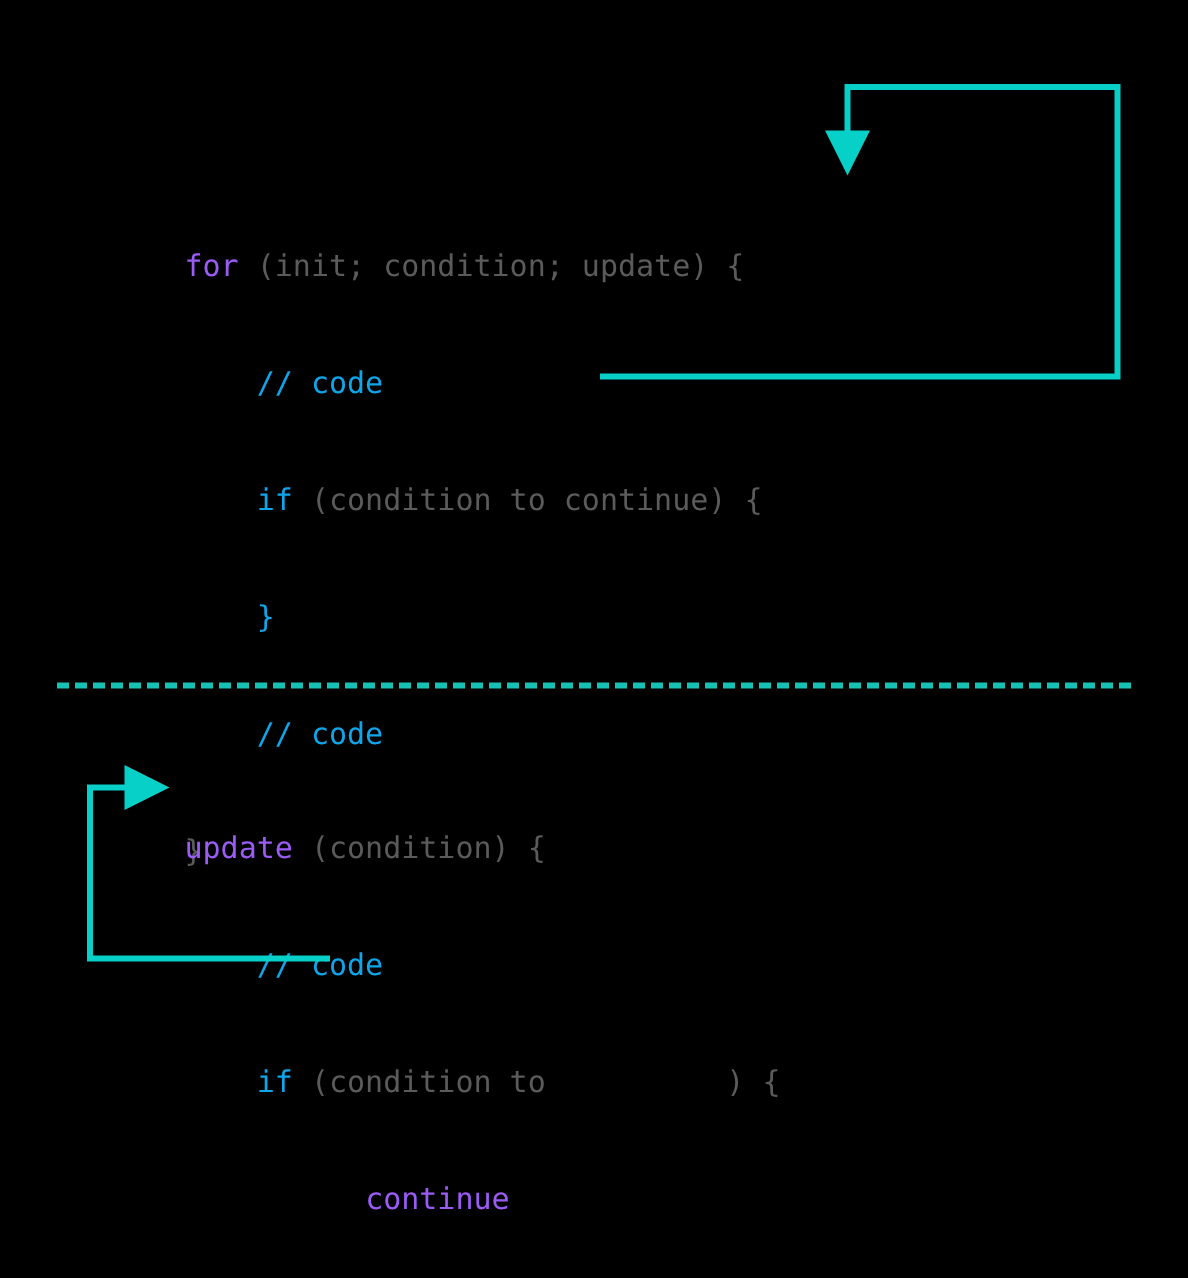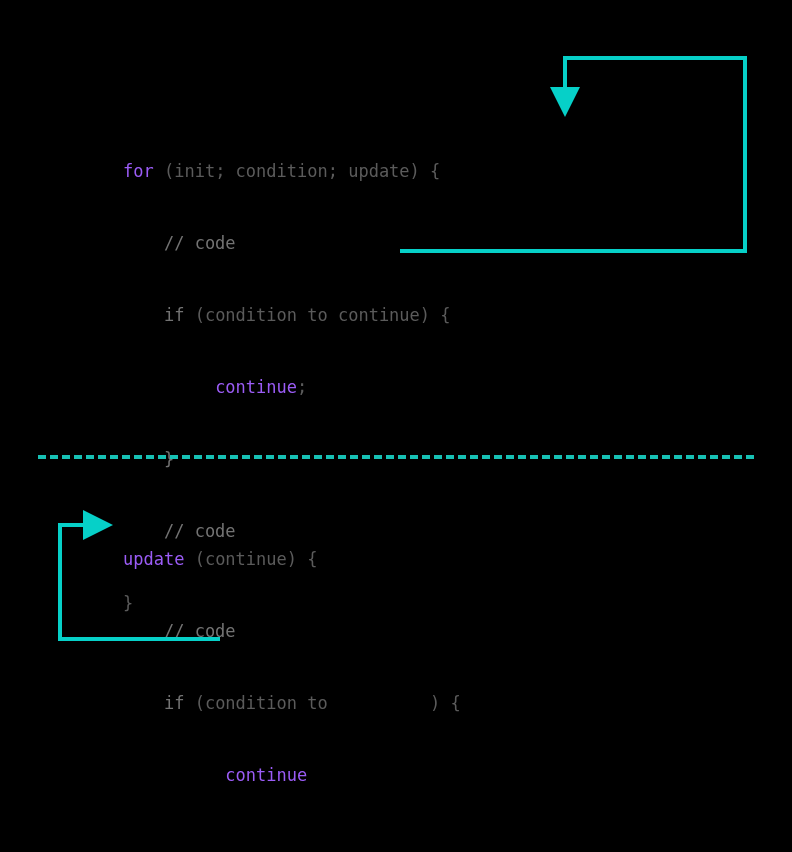--- a/index.html
+++ b/index.html
@@ -8,34 +8,34 @@
     background: #000000;
     width: 792px;
     height: 852px;
     overflow: hidden;
   }
   .canvas {
     position: relative;
     width: 792px;
     height: 852px;
     font-family: "Menlo", "Consolas", "DejaVu Sans Mono", monospace;
-    font-size: 17px;
+    font-size: 20px;
     line-height: 1.0;
   }
   .code-block {
     position: absolute;
     white-space: pre;
   }
   .line {
     display: block;
     height: 38px;        
     line-height: 38px;
   }
   .kw-purple { color: #9b5cf6; }   
-  .kw-orange { color: #737373; }       
+  .kw-orange { color: #0ea5e9; }       
   .txt { color: #5b5b5b; }
 
   .divider {
     position: absolute;
     left: 38px;
     width: 716px;
     top: 455px;
     border-top: 4px dashed #17c1b4;
   }
 
@@ -50,30 +50,29 @@
 </style>
 </head>
 <body>
 
 <div class="canvas">
 
   <div class="code-block" style="left:123px; top:118px;">
     <span class="line"><span class="kw-purple">for</span><span class="txt"> (init; condition; update) {</span></span>
     <span class="line kw-orange">    // code</span>
     <span class="line"><span class="kw-orange">    if</span><span class="txt"> (condition to continue) {</span></span>
-    <span class="line"><span class="txt">    </span><span class="kw-purple">     continue</span><span class="txt">;</span></span>
     <span class="line kw-orange">    }</span>
     <span class="line kw-orange">    // code</span>
     <span class="line txt">}</span>
   </div>
 
   <div class="divider"></div>
 
   <div class="code-block" style="left:123px; top:506px;">
-    <span class="line"><span class="kw-purple">update</span><span class="txt"> (continue) {</span></span>
+    <span class="line"><span class="kw-purple">update</span><span class="txt"> (condition) {</span></span>
     <span class="line kw-orange">    // code</span>
     <span class="line"><span class="kw-orange">    if</span><span class="txt"> (condition to          ) {</span></span>
     <span class="line"><span class="txt">    </span><span class="kw-purple">      continue</span></span>
     
     
     
   </div>
 
   <svg class="arrow" viewBox="0 0 792 852">
     <defs>

